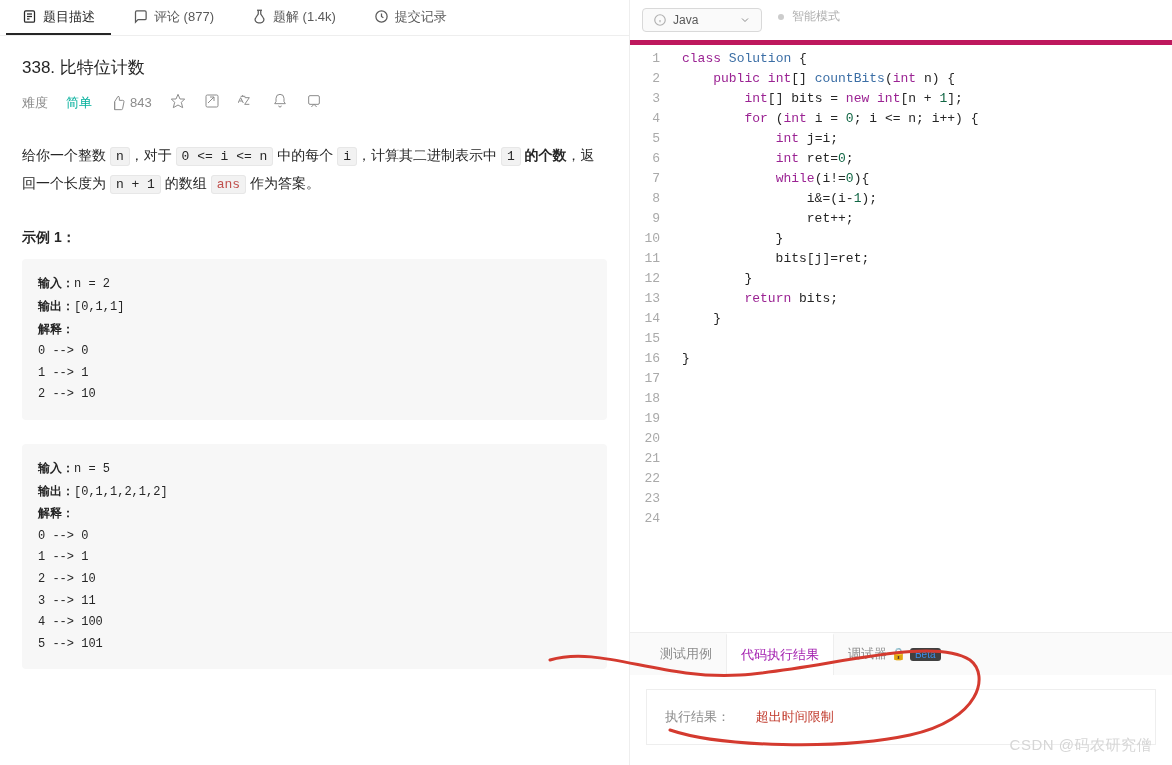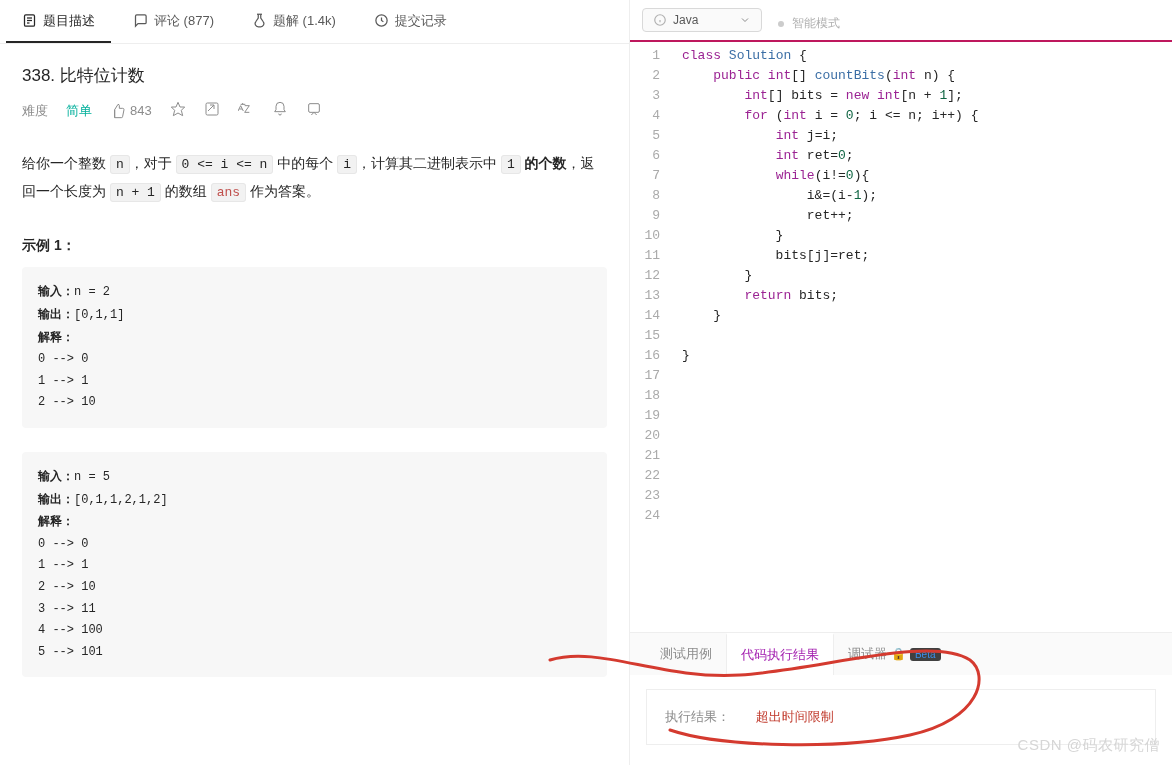--- a/index.html
+++ b/index.html
@@ -22,21 +22,21 @@
   .left {
     width: 630px;
     border-right: 1px solid #eee;
     display: flex;
     flex-direction: column;
   }
   .tabs {
     display: flex;
     align-items: center;
     border-bottom: 1px solid #eee;
-    height: 44px;
+    height: 36px;
     padding: 0 6px;
     gap: 6px;
   }
   .tab {
     display: flex;
     align-items: center;
     gap: 6px;
     padding: 0 16px;
     height: 100%;
     font-size: 13px;
@@ -107,24 +107,24 @@
   }
   .example-box b { font-family: -apple-system, "Microsoft YaHei", sans-serif; font-weight:600; }
   
   .right {
     flex: 1;
     display: flex;
     flex-direction: column;
   }
   .editor-top {
     display: flex;
-    align-items: flex-end;
+    align-items: flex-start;
     gap: 16px;
     padding: 8px 12px;
-    border-bottom: 2px solid #be185d;
+    border-bottom: 5px solid #be185d;
   }
   .lang-select {
     display:flex;
     align-items:center;
     gap:6px;
     border: 1px solid #d9d9d9;
     border-radius: 4px;
     padding: 4px 10px;
     font-size: 12px;
     color: #595959;
@@ -209,21 +209,21 @@
     margin: 14px 16px 20px;
     border: 1px solid #eee;
     padding: 18px 18px;
     font-size: 13px;
   }
   .result-box .lbl { color:#8c8c8c; margin-right: 22px;}
   .result-box .val { color:#c0392b; }
   
   .watermark {
     position: absolute;
-    right: 12px;
+    right: 20px;
     bottom: 10px;
     color: #d6d6d6;
     font-size: 15px;
     letter-spacing: 0.5px;
     pointer-events: none;
   }
   
   .anno {
     position:absolute;
     pointer-events:none;

